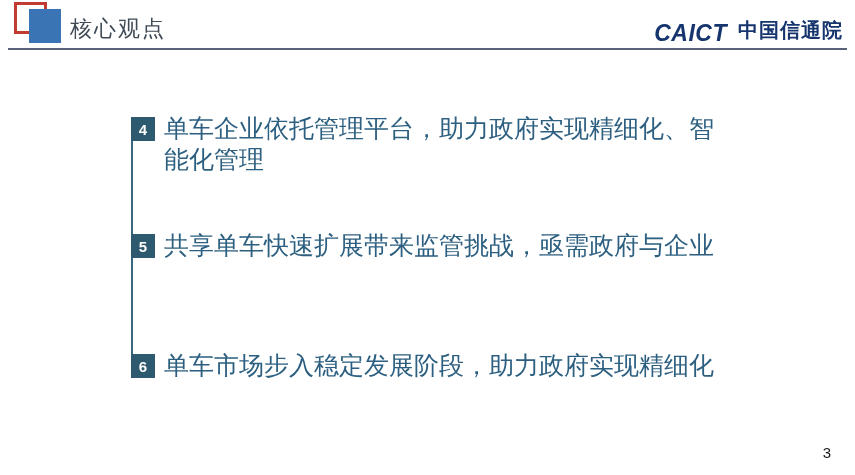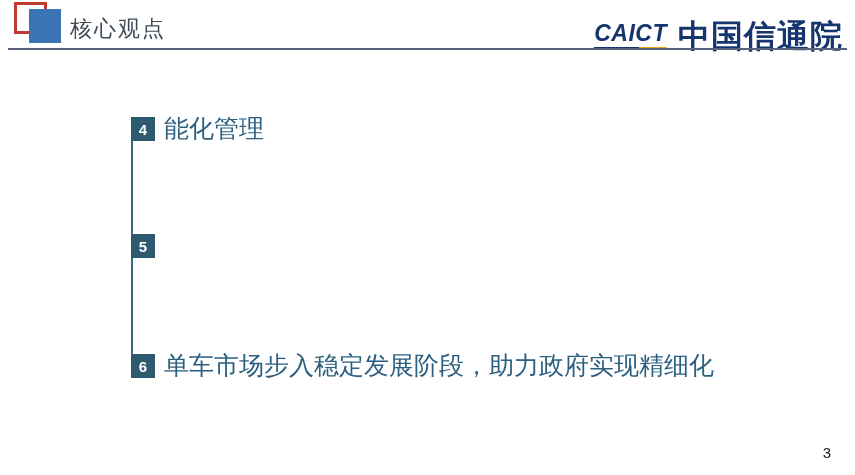--- a/index.html
+++ b/index.html
@@ -30,31 +30,31 @@
   .header-rule{
     position:absolute;left:8px;top:48px;
     width:839px;height:2px;
     background:#59627a;
   }
   
   .logo{
     position:absolute;top:19px;right:12px;
     display:flex;align-items:flex-start;
   }
-  .logo-latin-wrap{display:flex;flex-direction:column;margin-right:11px;padding-top:3px;}
+  .logo-latin-wrap{display:flex;flex-direction:row;margin-right:11px;padding-top:3px;}
   .logo-latin{
     font-size:23px;font-weight:800;font-style:italic;
     color:#16356e;letter-spacing:0.5px;line-height:1;
   }
   .logo-underline{
     height:3px;margin-top:2px;width:100%;
     background:linear-gradient(to right,#16356e 0 62%,#f0a11a 62% 100%);
   }
   .logo-cn{
-    font-size:32px;font-weight:700;color:#16356e;
+    font-size:20px;font-weight:700;color:#16356e;
     letter-spacing:1px;line-height:1.1;
   }
   
   .connector{
     position:absolute;left:131px;top:140px;
     width:2px;height:215px;background:#3a687f;
   }
   .item{position:absolute;left:131px;display:flex;align-items:flex-start;}
   .item-4{top:113px;}
   .item-5{top:230px;}
@@ -93,27 +93,29 @@
     <span class="logo-cn">中国信通院</span>
   </div>
 
   <div class="header-rule"></div>
 
   <div class="connector"></div>
 
   <div class="item item-4">
     <div class="badge">4</div>
     <div class="item-text">
+      <span>单车企业依托管理平台，助力政府实现精细化、智</span>
       <span>能化管理</span>
     </div>
   </div>
 
   <div class="item item-5">
     <div class="badge">5</div>
     <div class="item-text">
+      <span>共享单车快速扩展带来监管挑战，亟需政府与企业</span>
     </div>
   </div>
 
   <div class="item item-6">
     <div class="badge">6</div>
     <div class="item-text">
       <span>单车市场步入稳定发展阶段，助力政府实现精细化</span>
     </div>
   </div>
 

